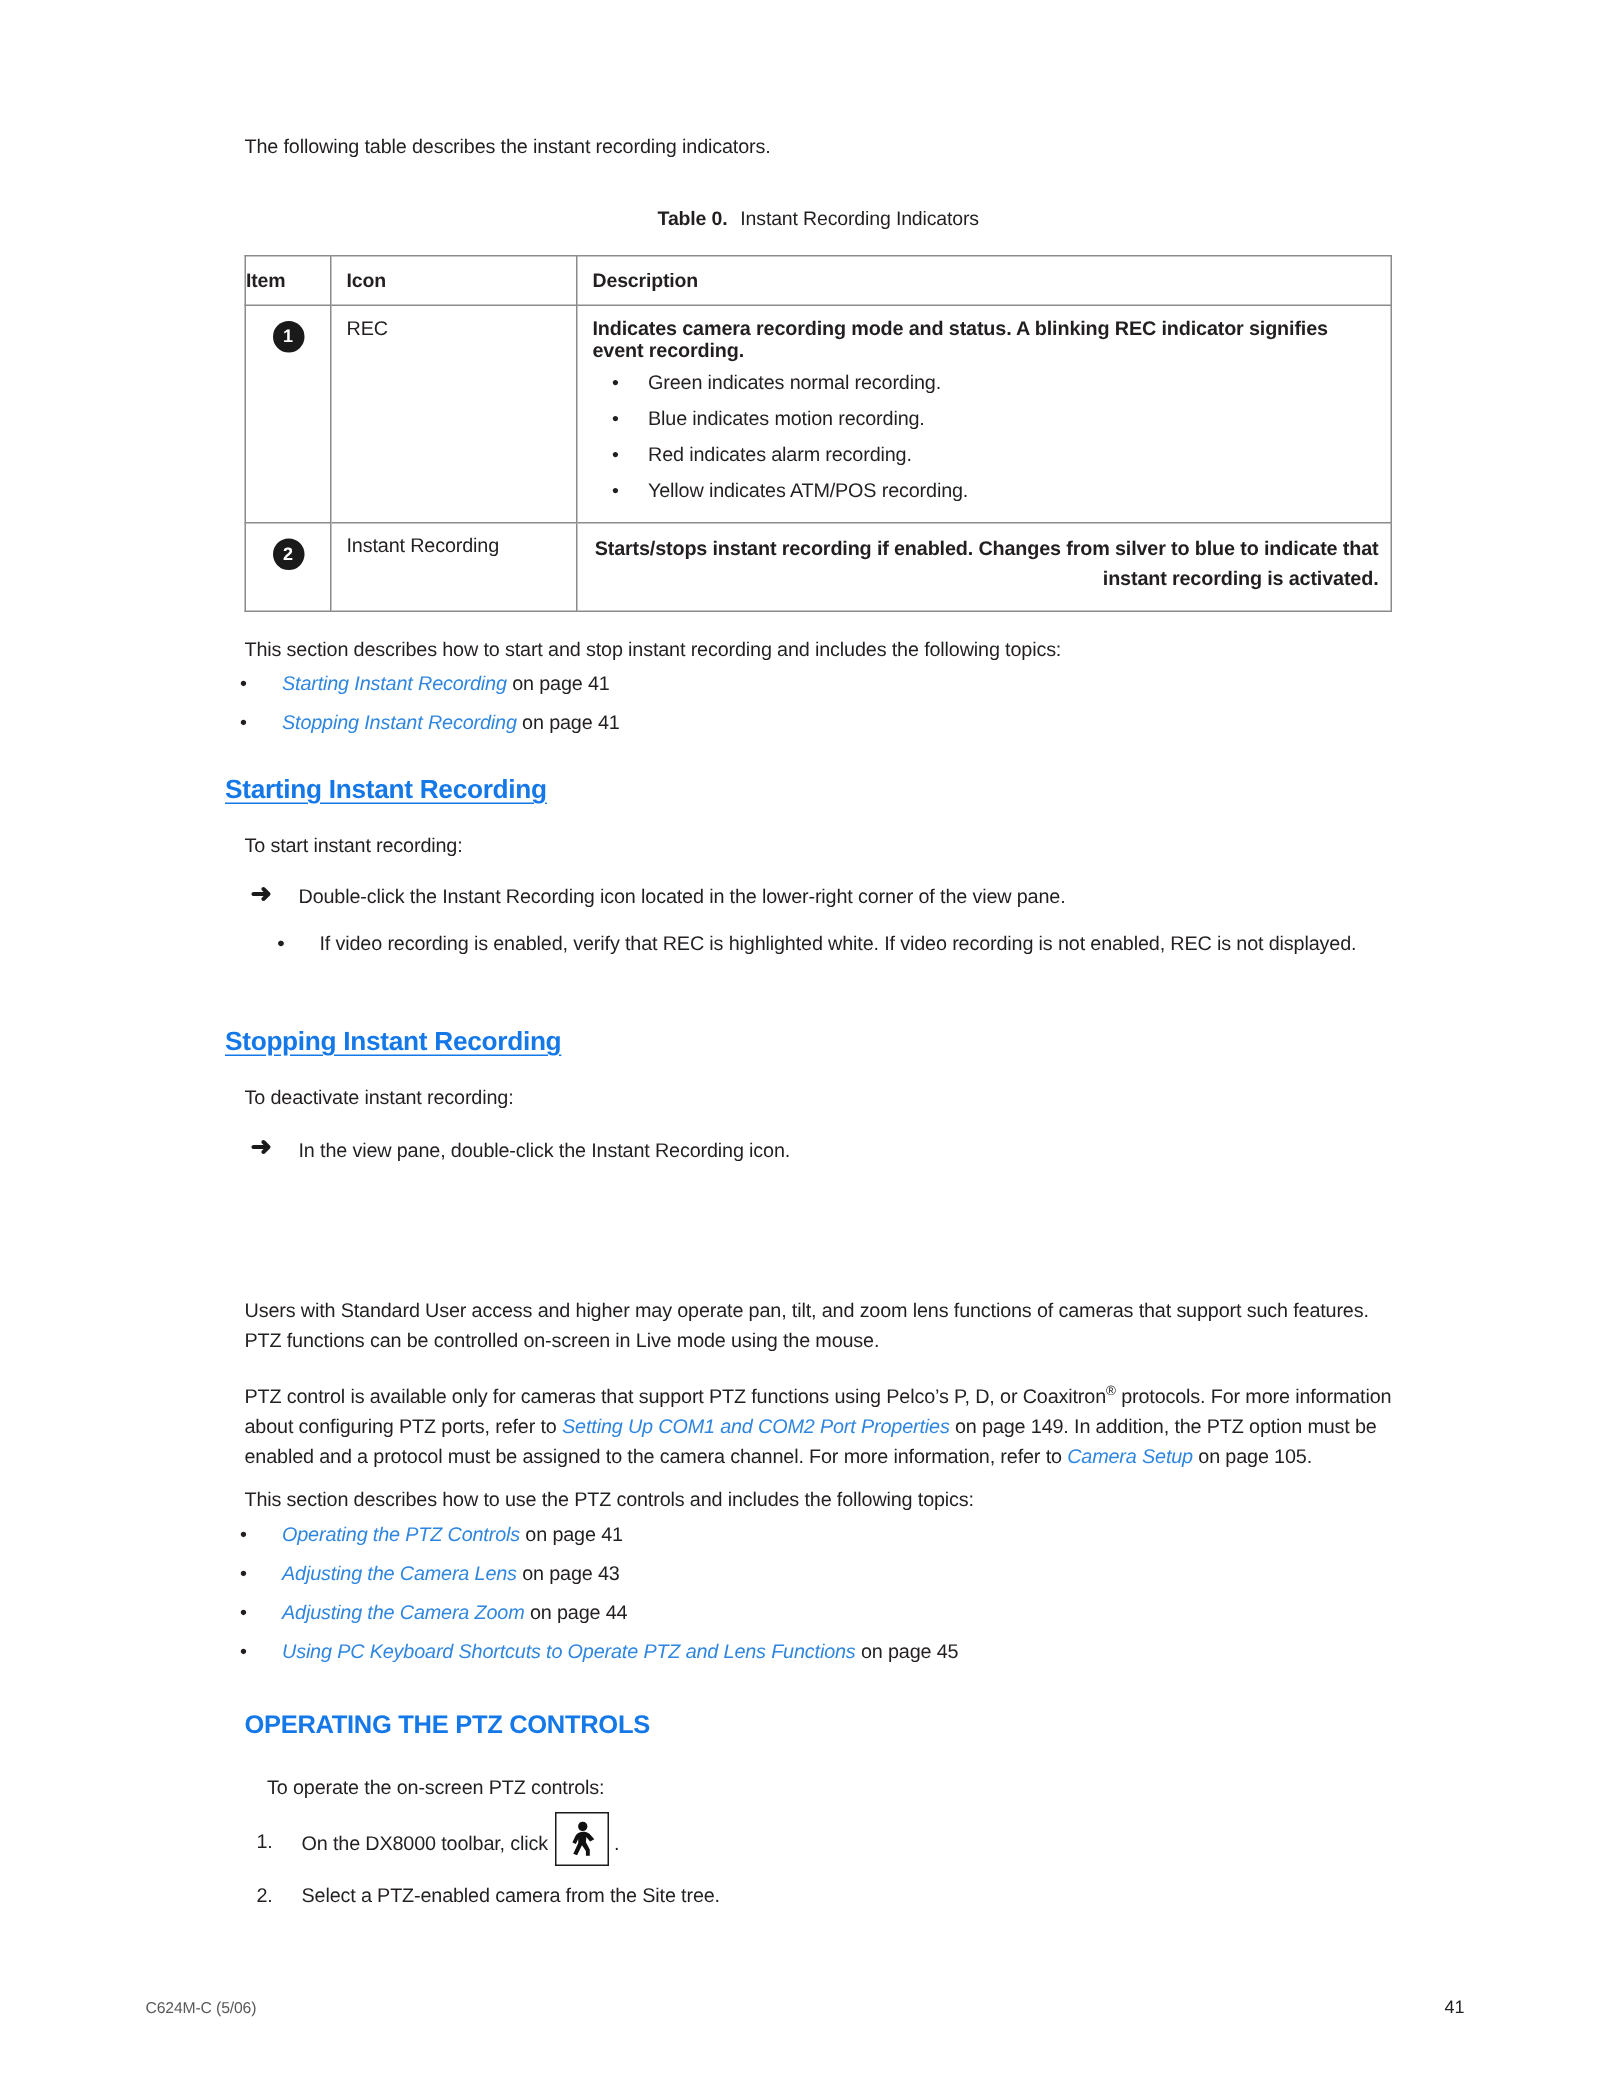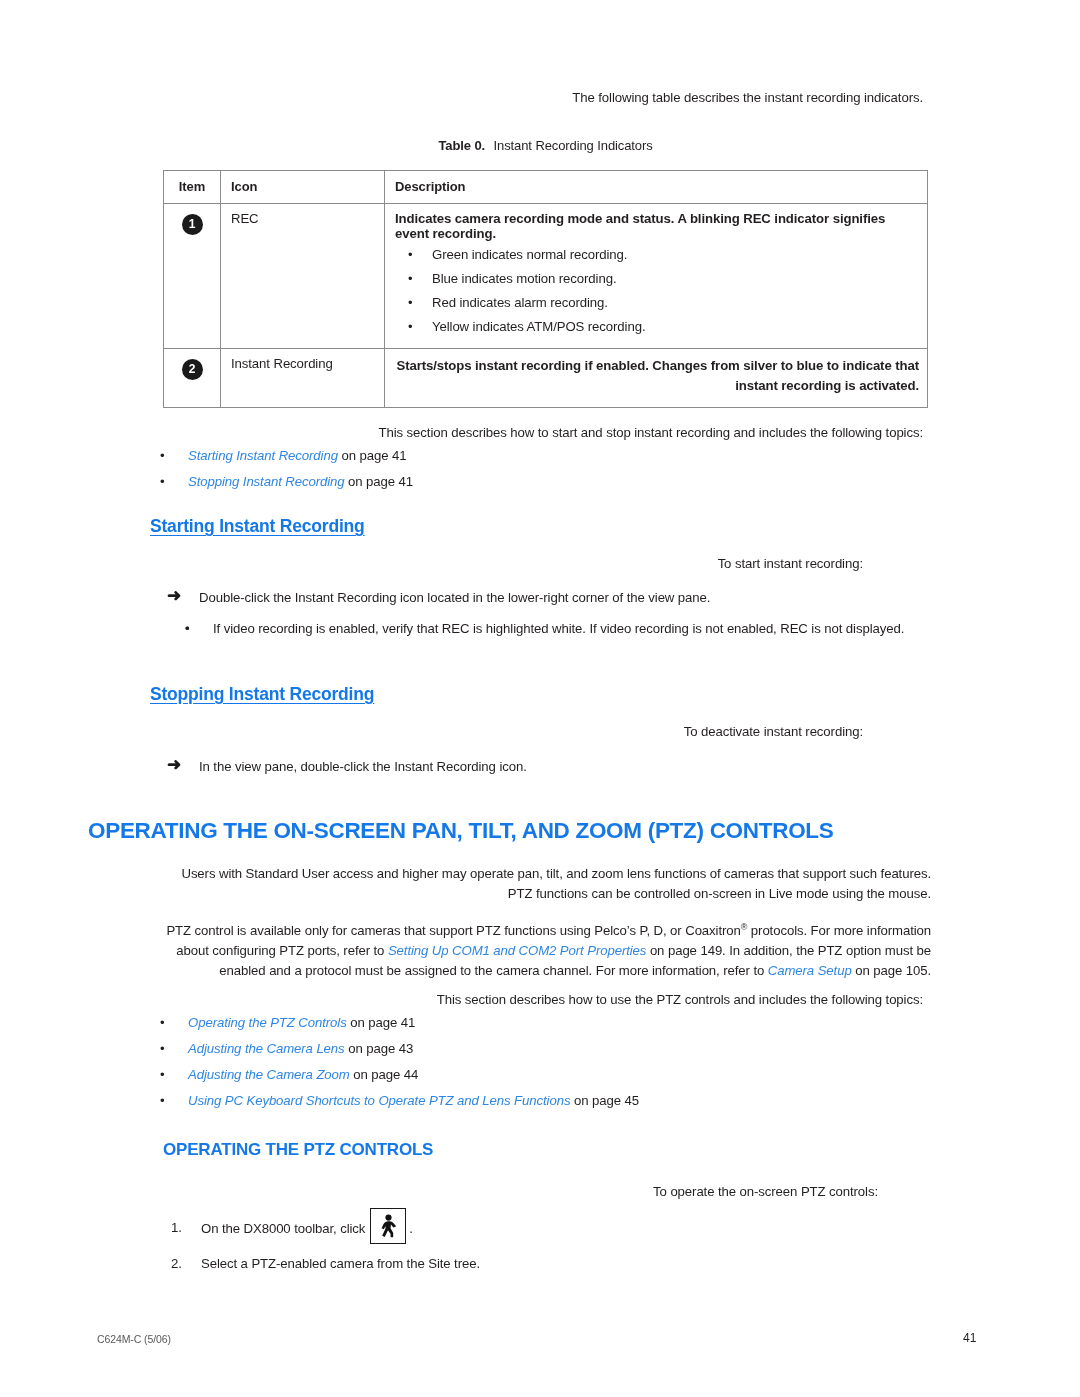--- a/index.html
+++ b/index.html
@@ -20,21 +20,20 @@
     inset: 0;
   }
 
   
   .body-text {
     position: absolute;
     font-size: 13.2px;
     line-height: 19px;
     color: #231f20;
     letter-spacing: -0.1px;
-    text-align: right;
   }
 
   
   .table-caption {
     position: absolute;
     left: 163px;
     top: 138px;
     width: 765px;
     text-align: center;
     font-size: 13px;
@@ -65,21 +64,21 @@
   .ind-table thead th {
     font-weight: bold;
     font-size: 13px;
     padding-top: 8px;
     padding-bottom: 9px;
     text-align: left;
   }
   .col-item  { width: 56px; }
   .col-icon  { width: 145px; }
   .col-desc  { width: auto; }
-  .ind-table th.col-item { text-align: center; padding-left: 0; padding-right: 0; }
+  .ind-table th.col-item { padding-left: 0; padding-right: 0; }
   .ind-table td.cell-item { text-align: center; padding-left: 0; padding-right: 0; }
 
   .num-badge {
     display: inline-block;
     width: 21px;
     height: 21px;
     line-height: 21px;
     border-radius: 50%;
     background: #1a1a1a;
     color: #ffffff;
@@ -320,21 +319,20 @@
 
   <div class="h2-blue" style="left:150px; top:684px;">Stopping Instant Recording</div>
 
   <div class="body-text" style="left:163px; top:722px; width:700px;">To deactivate instant recording:</div>
 
   <div class="arrow-line" style="left:163px; top:757px; width:760px;">
     <span class="arrow">➜</span>
     <span>In the view pane, double-click the Instant Recording icon.</span>
   </div>
 
-  <div class="h1-blue" style="top:818px;">OPERATING THE ON-SCREEN PAN, TILT, AND ZOOM (PTZ) CONTROLS</div>
 
   <div class="body-text" style="left:163px; top:864px; width:768px; line-height:20px;">Users with Standard User access and higher may operate pan, tilt, and zoom lens functions of cameras that support such features. PTZ functions can be controlled on-screen in Live mode using the mouse.</div>
 
   <div class="body-text" style="left:163px; top:917px; width:768px; line-height:20px;">
     <span>PTZ control is available only for cameras that support PTZ functions using Pelco’s P, D, or Coaxitron</span><sup style="font-size:9px;">®</sup><span> protocols. For more information about configuring PTZ ports, refer to </span><a class="xref" href="#">Setting Up COM1 and COM2 Port Properties</a><span> on page 149. In addition, the PTZ option must be enabled and a protocol must be assigned to the camera channel. For more information, refer to </span><a class="xref" href="#">Camera Setup</a><span> on page 105.</span>
   </div>
 
   <div class="body-text" style="left:163px; top:990px; width:760px;">This section describes how to use the PTZ controls and includes the following topics:</div>
 
   <ul class="bullets" style="left:152px; top:1010px; width:760px;">

